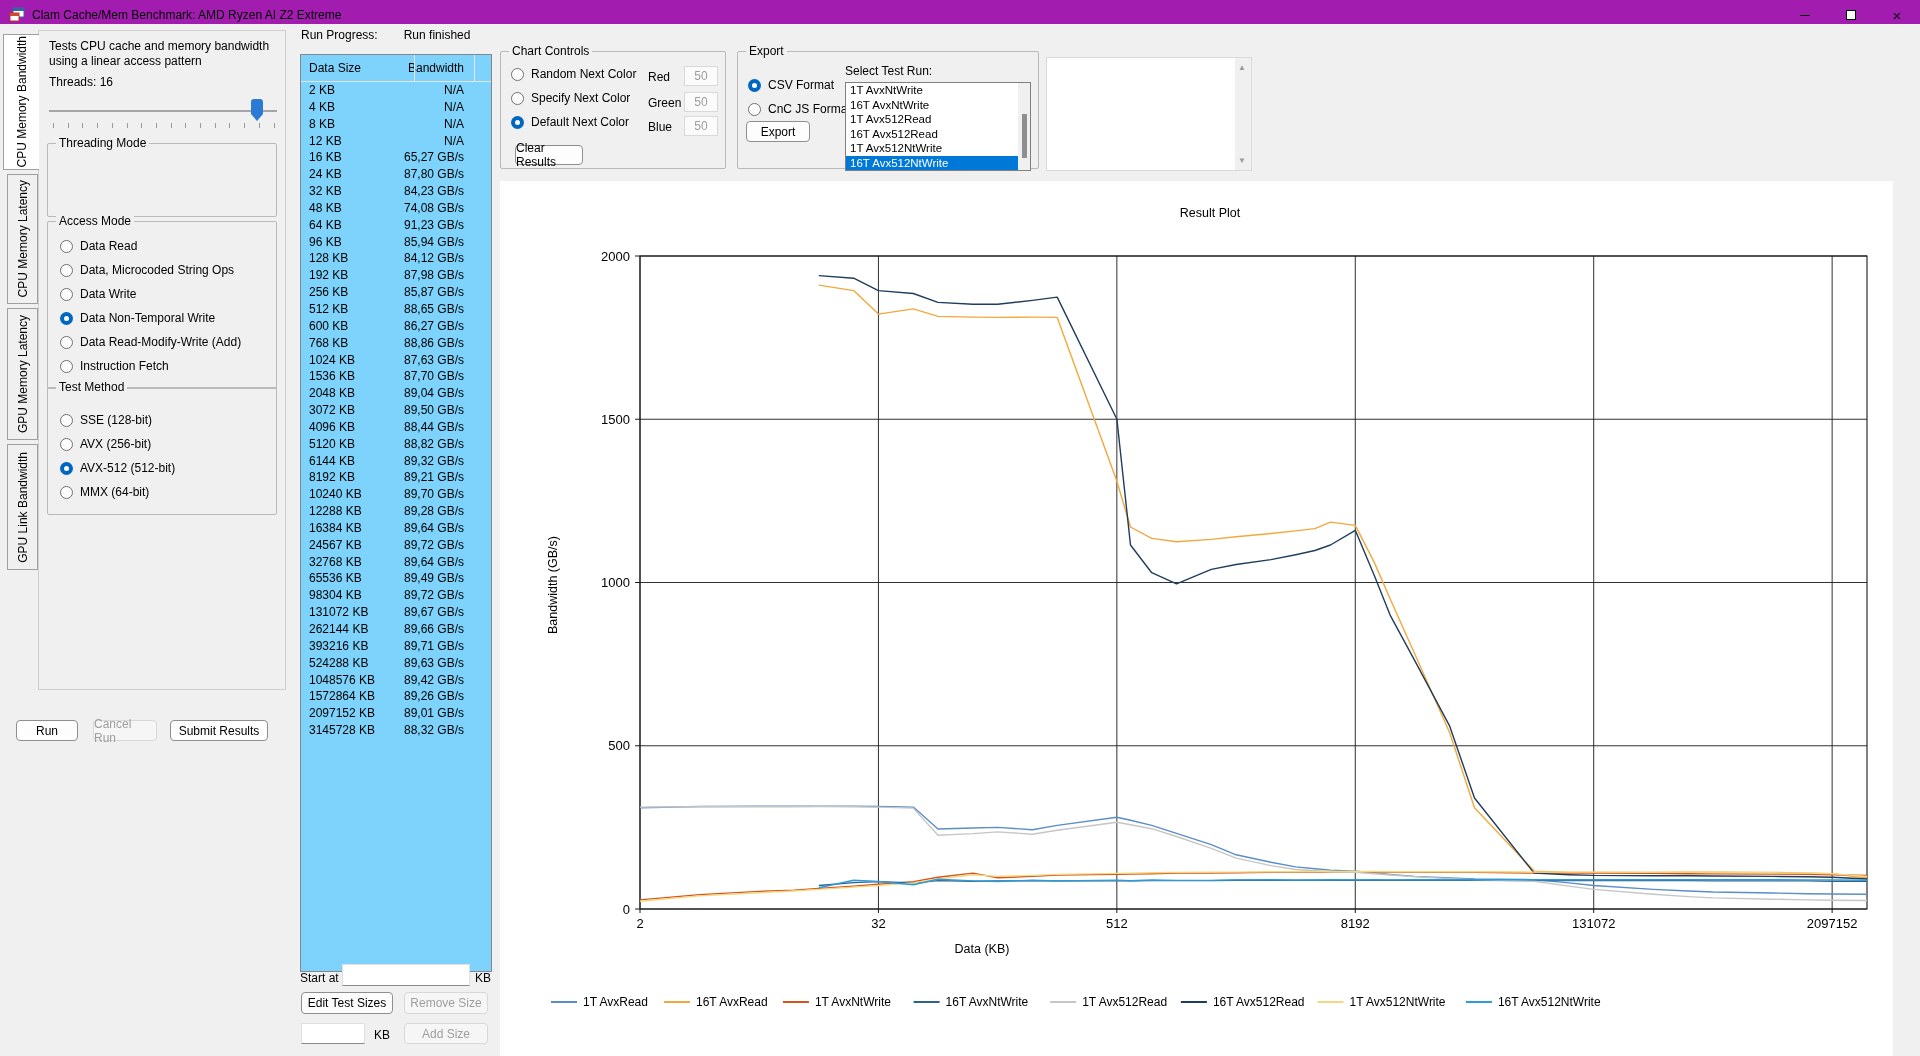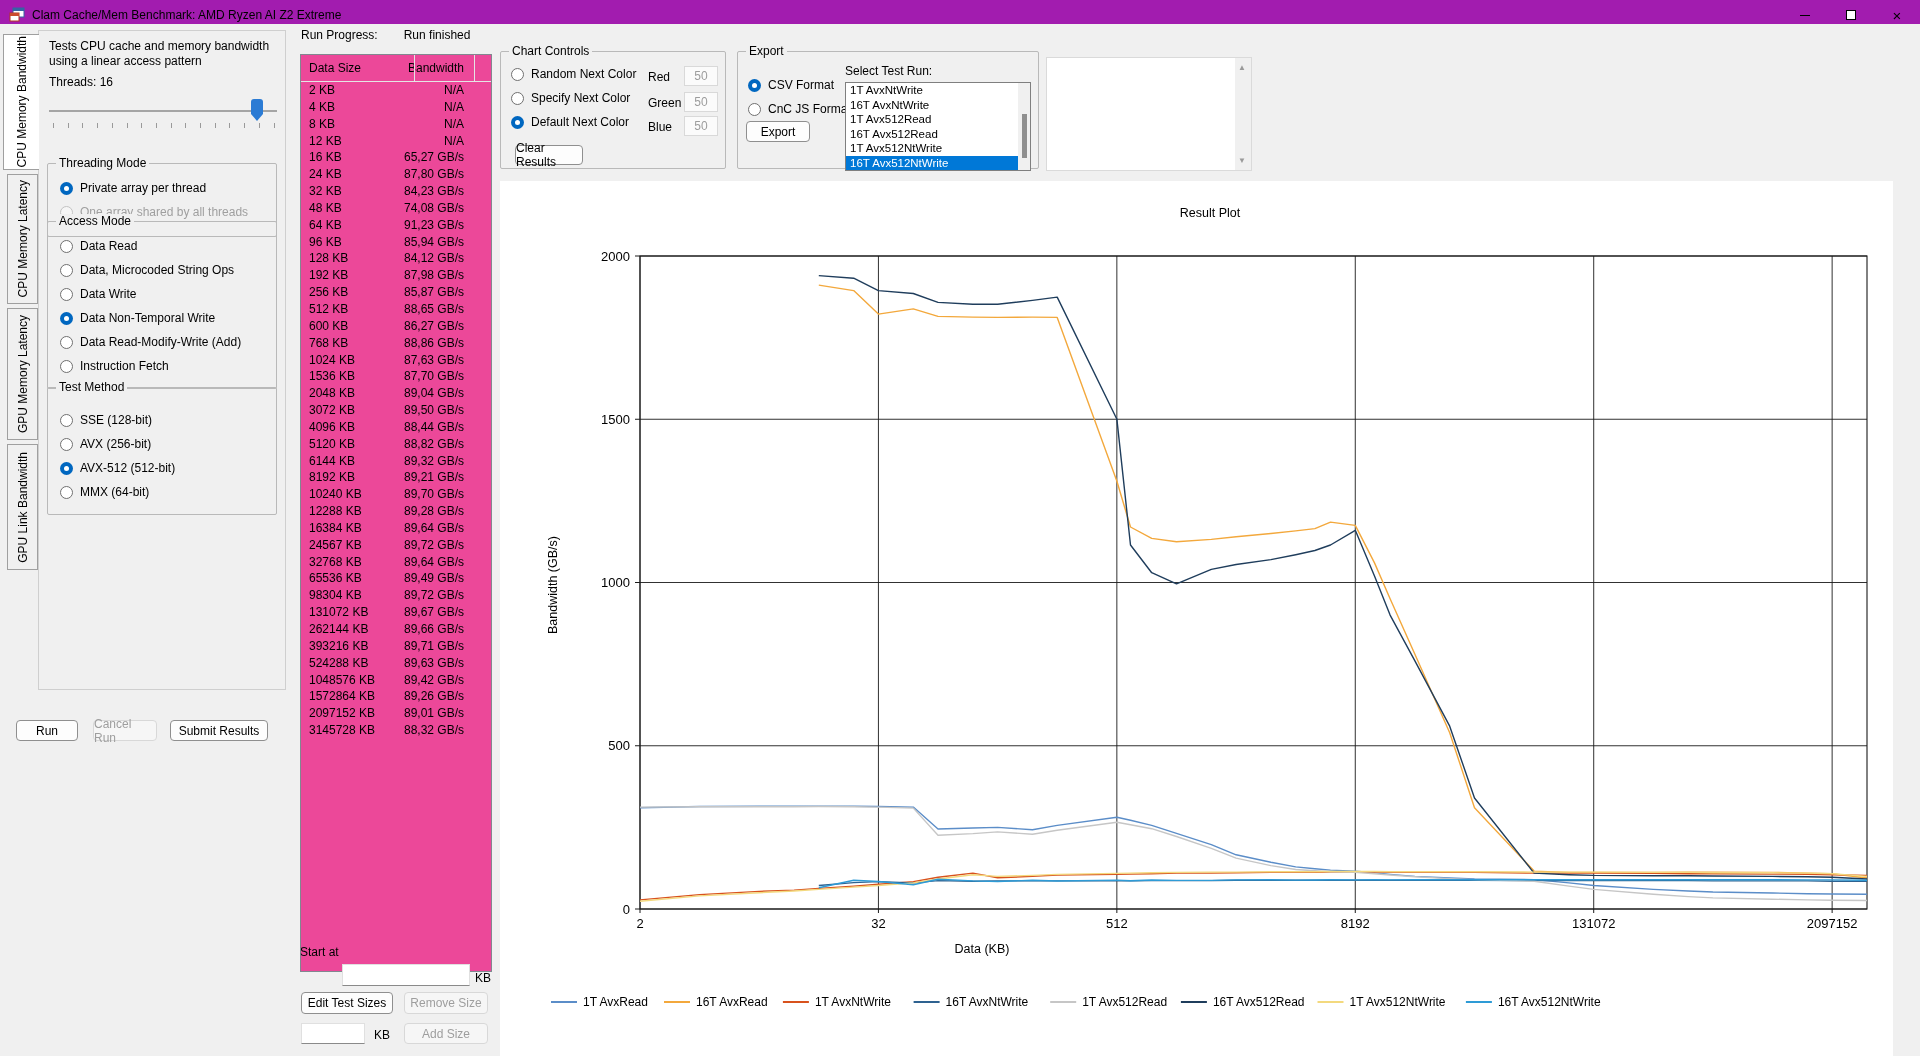--- a/index.html
+++ b/index.html
@@ -37,21 +37,21 @@
   .slider-ticks{position:absolute;height:5px;background:repeating-linear-gradient(90deg,#9a9a9a 0 1px,transparent 1px 14.7px);}
   
   .btn{position:absolute;background:#fdfdfd;border:1px solid #8f8f8f;border-radius:4px;box-sizing:border-box;
        display:flex;align-items:center;justify-content:center;font-size:12px;cursor:default;}
   .btn.disabled{background:#f6f6f6;border-color:#d8d8d8;color:#9e9e9e;}
   
   .tbox{position:absolute;background:#fff;border:1px solid #e0e0e0;border-bottom:1px solid #8a8a8a;box-sizing:border-box;
         font-family:inherit;font-size:12px;padding:0 4px;outline:none;}
   .tbox.dis{border:1px solid #d9d9d9;color:#9d9d9d;text-align:center;background:#fbfbfb;}
   
-  .res-table{position:absolute;left:300px;top:54px;width:192px;height:918px;background:#ec4899;border:1px solid #828790;box-sizing:border-box;}
+  .res-table{position:absolute;left:300px;top:54px;width:192px;height:918px;background:#7dd3fc;border:1px solid #828790;box-sizing:border-box;}
   .th-row{position:absolute;left:0;top:0;right:0;height:26px;border-bottom:1px solid #e5e5e5;}
   .th-l{position:absolute;left:8px;top:6px;}
   .th-r{position:absolute;right:27px;top:6px;}
   .th-div1{position:absolute;left:113px;top:0;width:1px;height:26px;background:#e5e5e5;}
   .th-div2{position:absolute;left:173px;top:0;width:1px;height:26px;background:#e5e5e5;}
   .tbl-rows{position:absolute;left:0;top:27px;right:0;bottom:0;overflow:hidden;}
   .trow{position:relative;height:16.85px;line-height:16.85px;}
   .trow .c1{position:absolute;left:8px;}
   .trow .c2{position:absolute;right:27px;}
   
@@ -105,32 +105,22 @@
     <span>GPU Link Bandwidth</span>
   </div>
 
 <div class="panel">
   <div class="abs" style="left:10px;top:8px;width:230px;line-height:15px;">Tests CPU cache and memory bandwidth using a linear access pattern</div>
   <div class="abs" style="left:10px;top:44px;">Threads: 16</div>
   <div class="slider-track" style="left:10px;top:79px;width:228px;"></div>
   <div class="slider-thumb" style="left:212px;top:68px;"></div>
   <div class="slider-ticks" style="left:14px;top:92px;width:224px;"></div>
 
-  <div class="group" style="left:8px;top:112px;width:230px;height:74px;margin-top:20px;">
+  <div class="group" style="left:8px;top:112px;width:230px;height:74px;">
     <span class="glabel">Threading Mode</span>
-    <div class="radio-col" style="left:12px;top:12px;">
-        <div class="radio-row checked">
-          <span class="rdot"></span>
-          <span>Private array per thread</span>
-        </div>
-        <div class="radio-row disabled">
-          <span class="rdot"></span>
-          <span>One array shared by all threads</span>
-        </div>
-      </div>
   </div>
 
   <div class="group" style="left:8px;top:190px;width:230px;height:168px;">
     <span class="glabel">Access Mode</span>
     <div class="radio-col" style="left:12px;top:12px;">
         <div class="radio-row">
           <span class="rdot"></span>
           <span>Data Read</span>
         </div>
         <div class="radio-row">
@@ -348,21 +338,21 @@
         <span class="c1">2097152 KB</span>
         <span class="c2">89,01 GB/s</span>
       </div>
       <div class="trow">
         <span class="c1">3145728 KB</span>
         <span class="c2">88,32 GB/s</span>
       </div>
     </div>
 </div>
 
-<span class="small-label" style="left:300px;top:945px;">Start at</span>
+<span class="small-label" style="left:300px;top:971px;">Start at</span>
 <input class="tbox" style="left: 342px; top: 964px; width: 128px; height: 22px;" value="">
 <span class="small-label" style="left:475px;top:971px;">KB</span>
 
 <div class="btn" style="left:301px;top:992px;width:92px;height:22px;">Edit Test Sizes</div>
 <div class="btn disabled" style="left:404px;top:992px;width:84px;height:22px;">Remove Size</div>
 
 <input class="tbox" style="left: 301px; top: 1023px; width: 64px; height: 21px;" value="">
 <span class="small-label" style="left:374px;top:1028px;">KB</span>
 <div class="btn disabled" style="left:404px;top:1023px;width:84px;height:21px;">Add Size</div>
 

